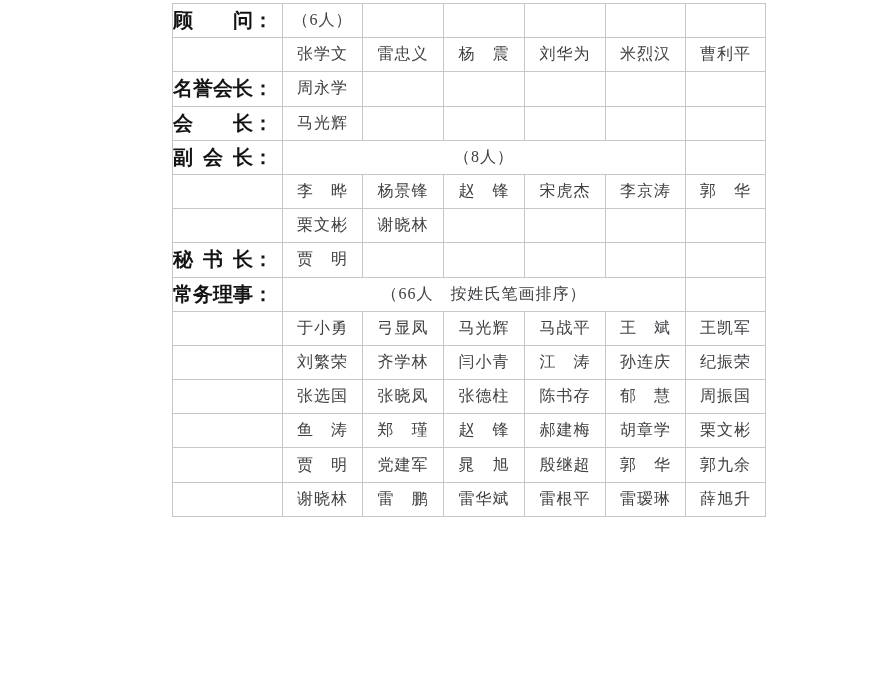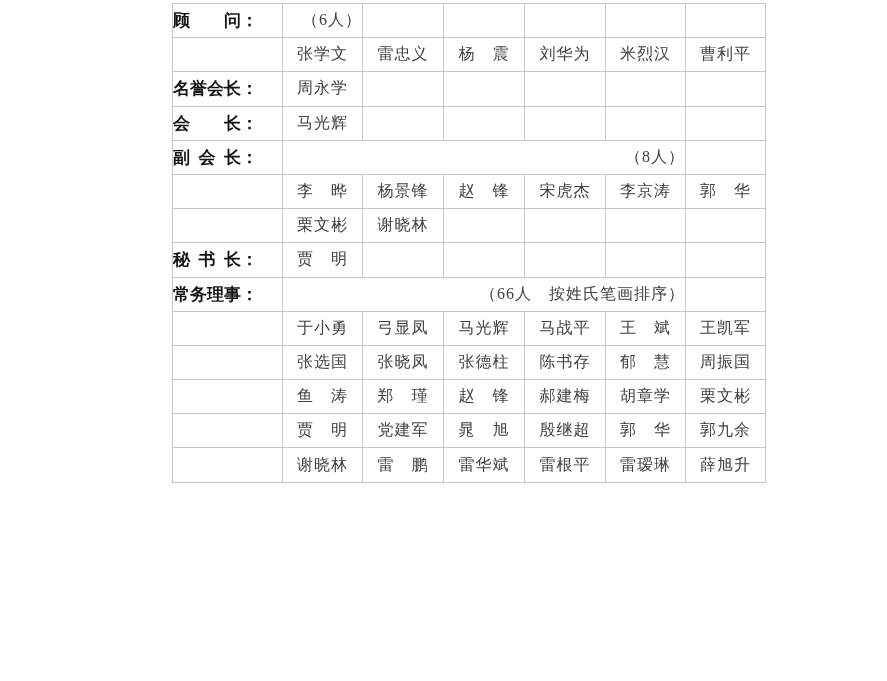--- a/index.html
+++ b/index.html
@@ -24,35 +24,35 @@
   table.grid td {
     border: 1px solid #c7c7c7;
     height: 33.2px;
     padding: 0;
     overflow: hidden;
     white-space: nowrap;
     vertical-align: middle;
   }
   td.label {
     font-weight: bold;
-    font-size: 17px;
+    font-size: 20px;
     color: #141414;
     text-align: left;
     padding-left: 5px;
   }
   td.name {
     font-size: 16px;
     color: #404045;
     text-align: center;
     letter-spacing: 1px;
   }
   td.count {
     font-size: 16px;
     color: #404045;
-    text-align: right;
+    text-align: center;
     padding-left: 5px;
     letter-spacing: 1px;
   }
 </style>
 </head>
 <body>
 
 <div class="tablewrap">
   <table class="grid">
     <colgroup>
@@ -142,20 +142,29 @@
           <td class="label"></td>
           <td class="name">于小勇</td>
           <td class="name">弓显凤</td>
           <td class="name">马光辉</td>
           <td class="name">马战平</td>
           <td class="name">王　斌</td>
           <td class="name">王凯军</td>
         </tr>
         <tr>
           <td class="label"></td>
+          <td class="name">刘繁荣</td>
+          <td class="name">齐学林</td>
+          <td class="name">闫小青</td>
+          <td class="name">江　涛</td>
+          <td class="name">孙连庆</td>
+          <td class="name">纪振荣</td>
+        </tr>
+        <tr>
+          <td class="label"></td>
           <td class="name">张选国</td>
           <td class="name">张晓凤</td>
           <td class="name">张德柱</td>
           <td class="name">陈书存</td>
           <td class="name">郁　慧</td>
           <td class="name">周振国</td>
         </tr>
         <tr>
           <td class="label"></td>
           <td class="name">鱼　涛</td>

